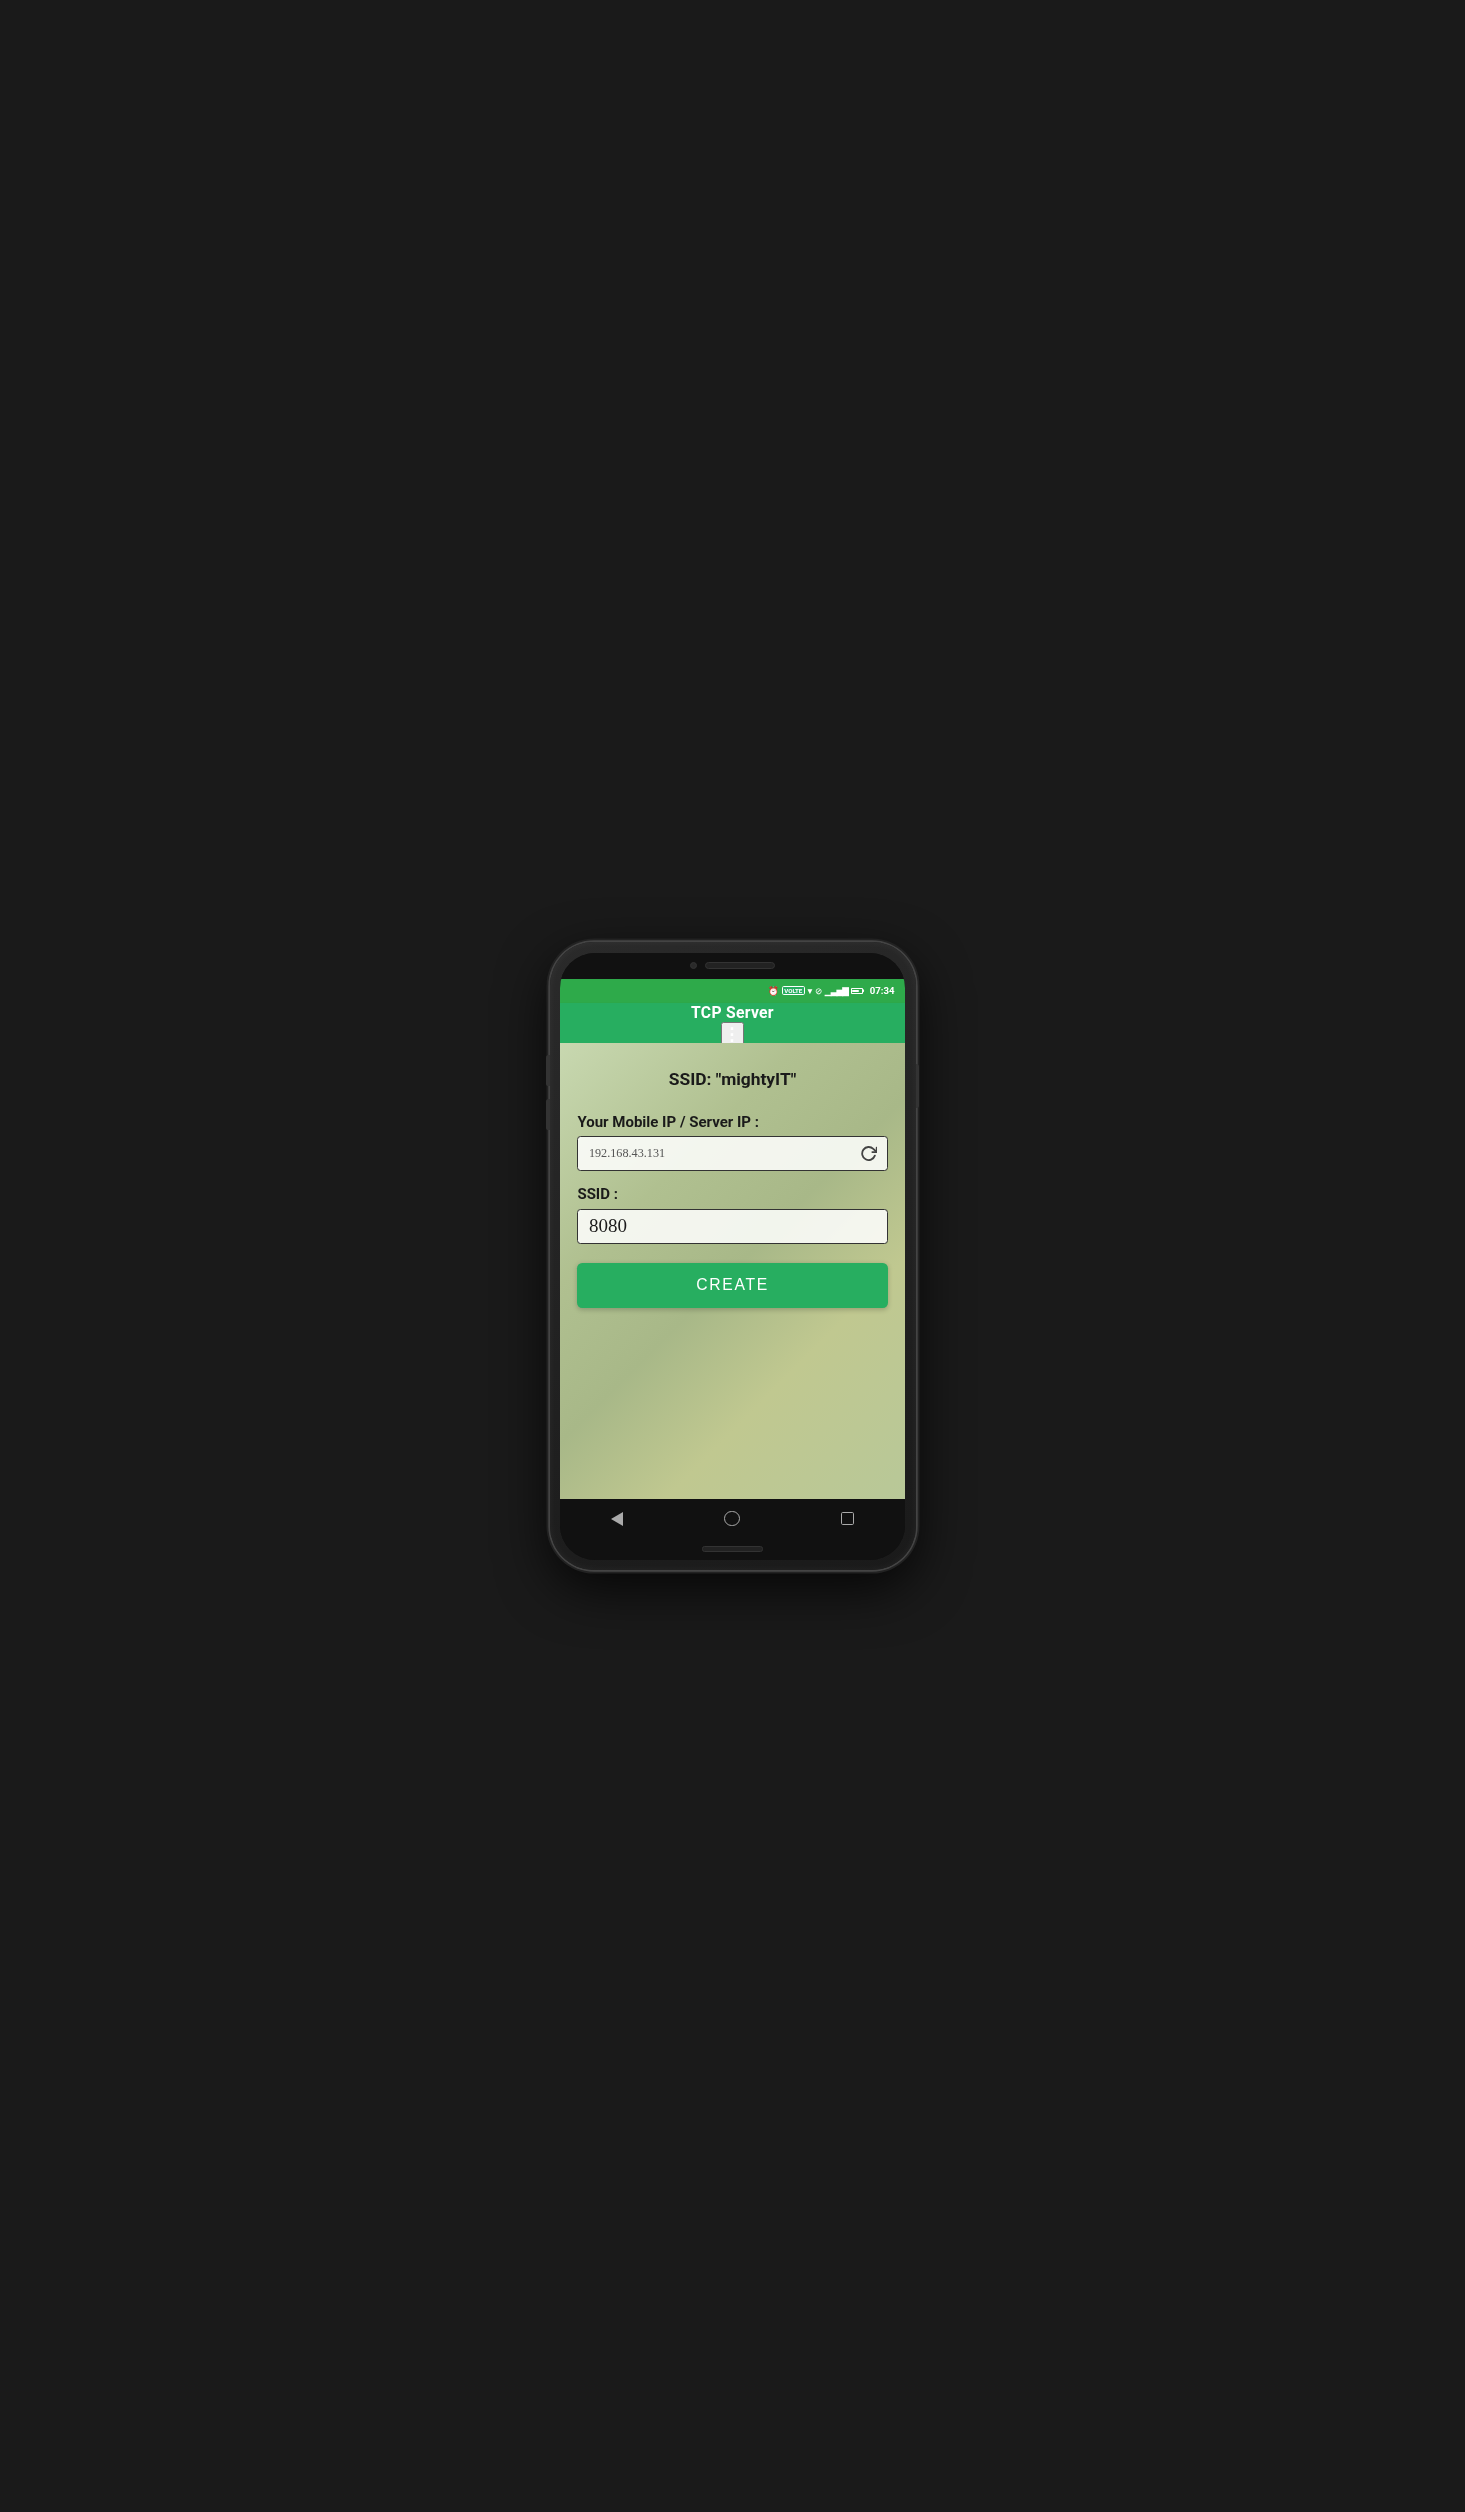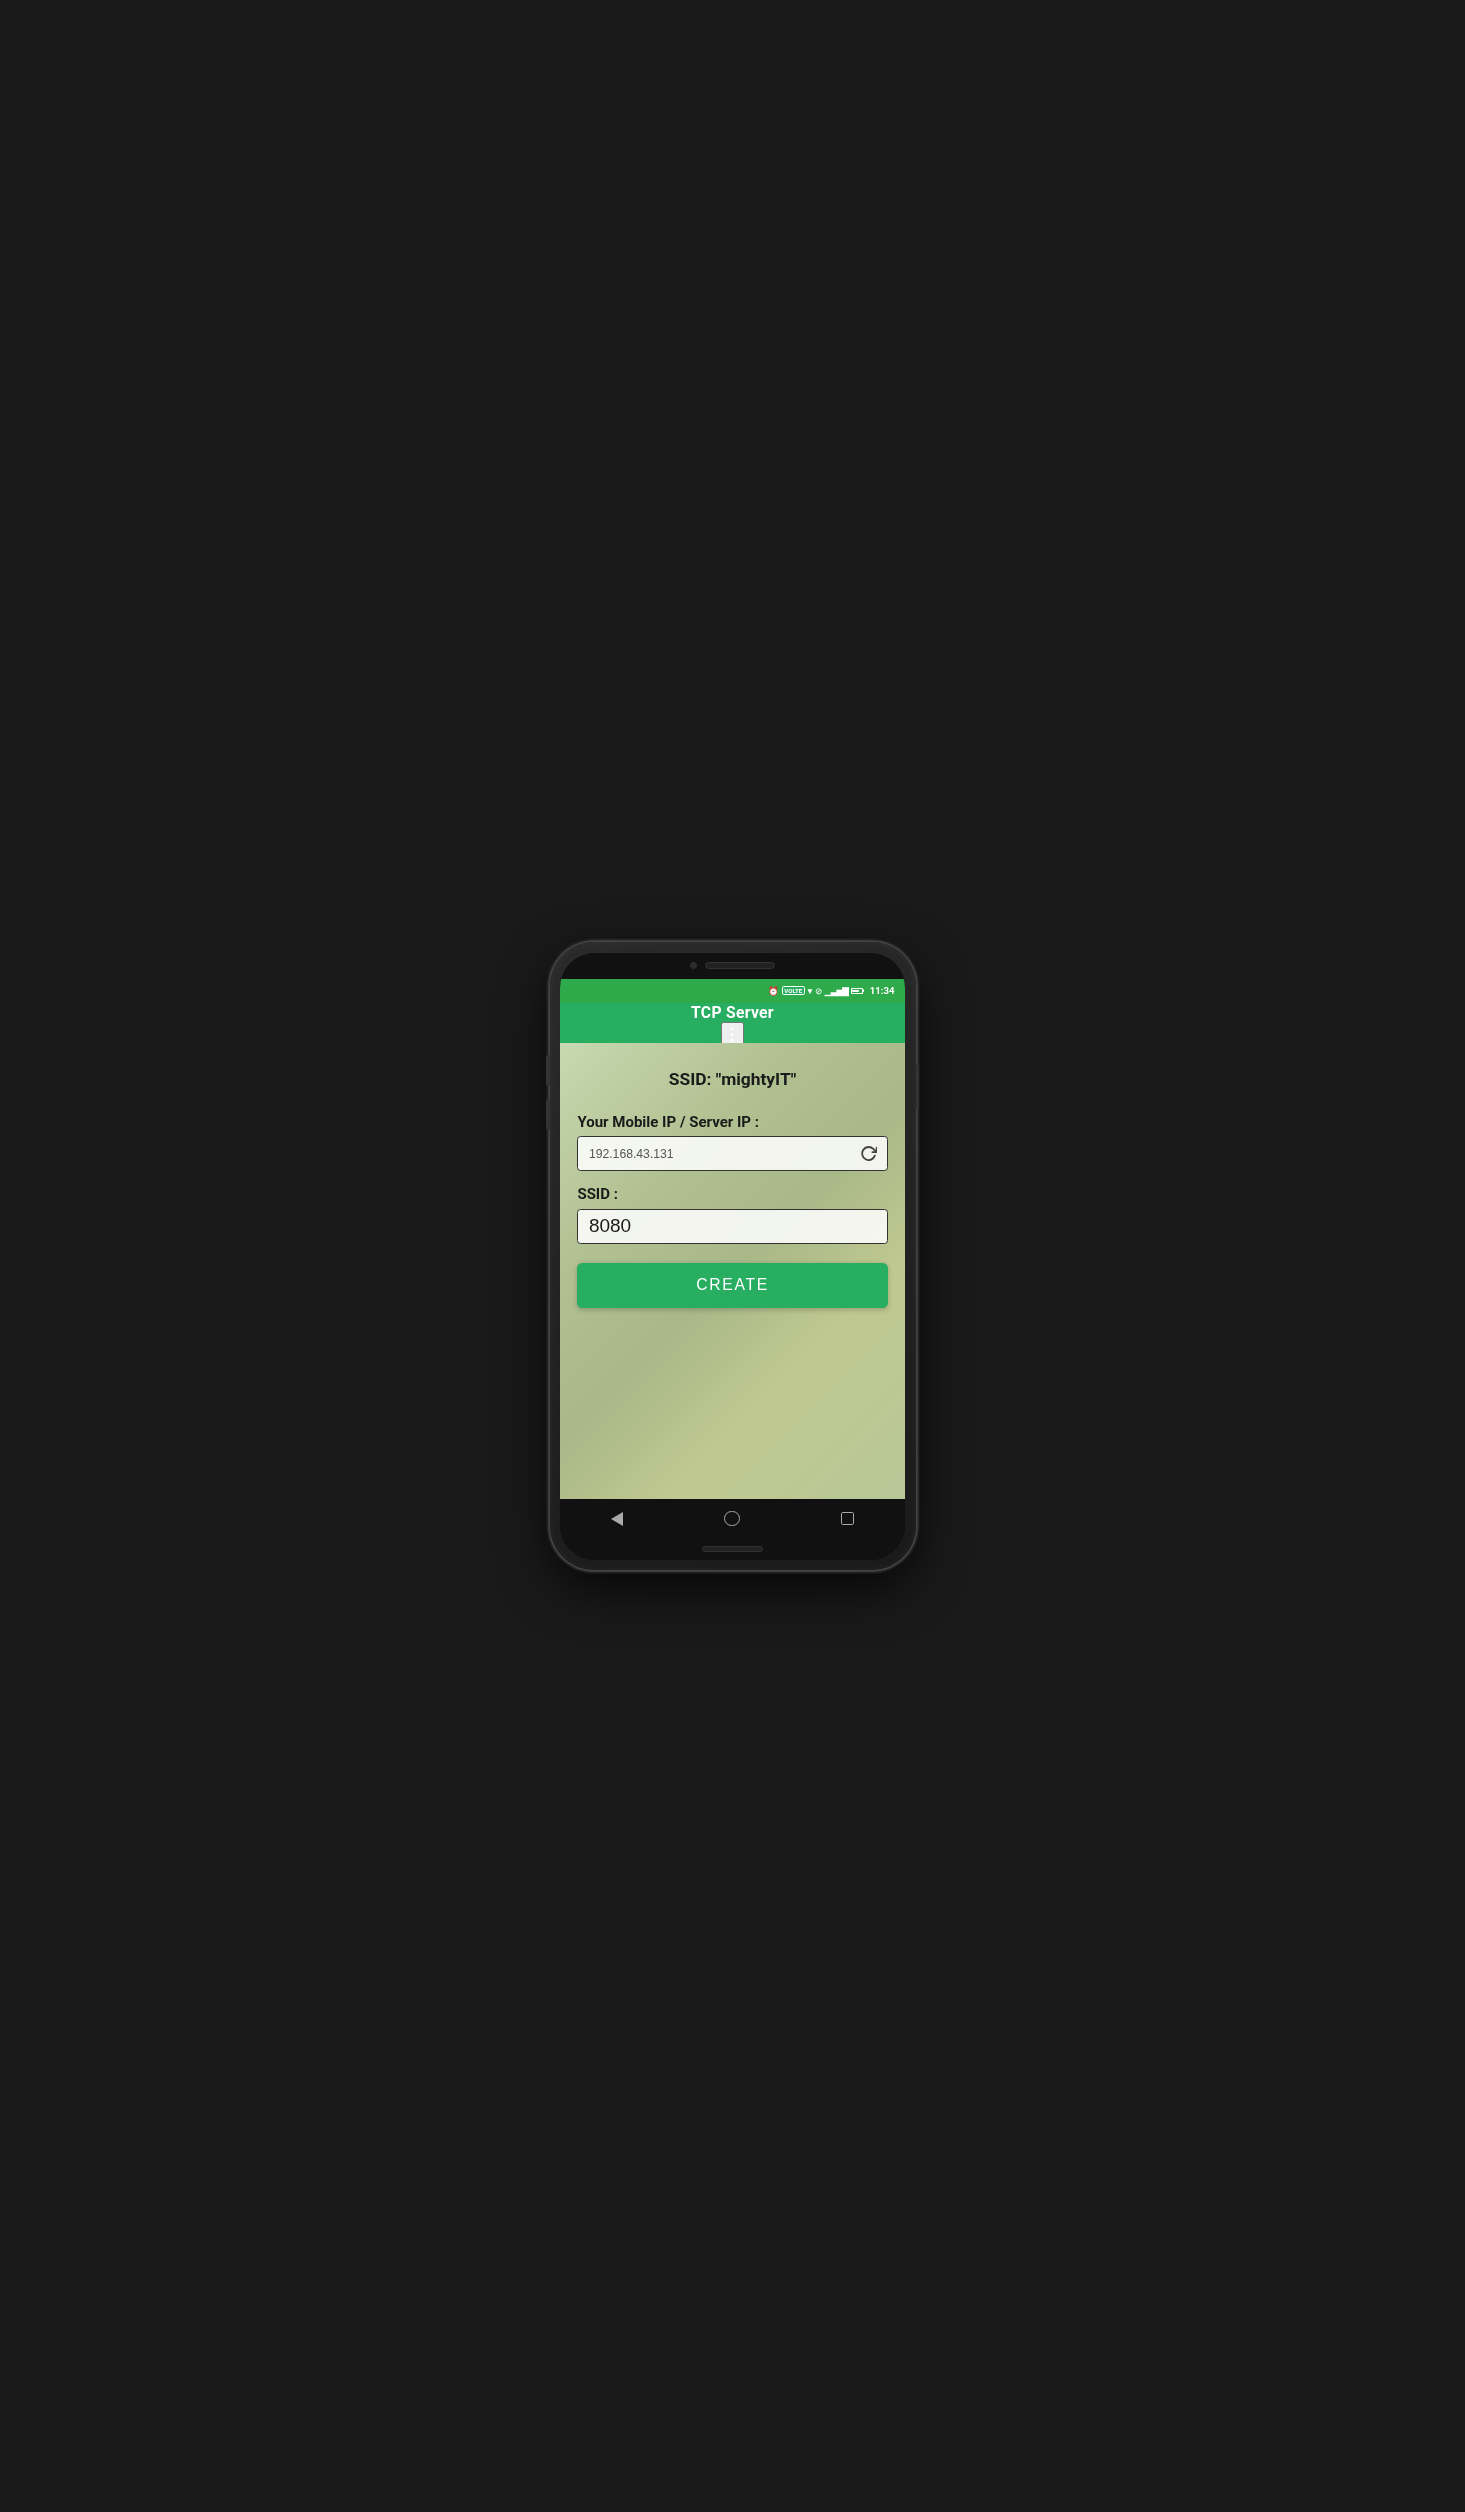--- a/index.html
+++ b/index.html
@@ -237,20 +237,21 @@
     .text-input {
       width: 100%;
       height: 35px;
       border: 1.3px solid #333;
       border-radius: 3.5px;
       background: rgba(255,255,255,0.85);
       padding: 0 35px 0 10.5px;
       font-size: 12.2px;
       color: #555;
       outline: none;
+      font-family: Liberation Serif, serif;
     }
 
     .refresh-btn {
       position: absolute;
       right: 7px;
       top: 50%;
       transform: translateY(-50%);
       background: none;
       border: none;
       cursor: pointer;
@@ -365,21 +366,21 @@
           <span class="volte-badge">VOLTE</span>
           <span style="font-size:9.6px;">▾</span>
           <span style="font-size:8.7px;">⊘</span>
           <span style="font-size:8.7px; letter-spacing:-0.9px;">▁▃▅▇</span>
           <span class="battery-icon">
             <span class="battery-body">
               <span class="battery-fill"></span>
             </span>
           </span>
         </div>
-        <span class="status-time">11:34</span>
+        <span class="status-time">07:34</span>
       </div>
 
       <div class="app-bar">
         <span class="app-title">TCP Server</span>
         <button class="menu-dots">⋮</button>
       </div>
 
       <div class="main-content">
 
         <div class="ssid-title">SSID: "mightyIT"</div>

